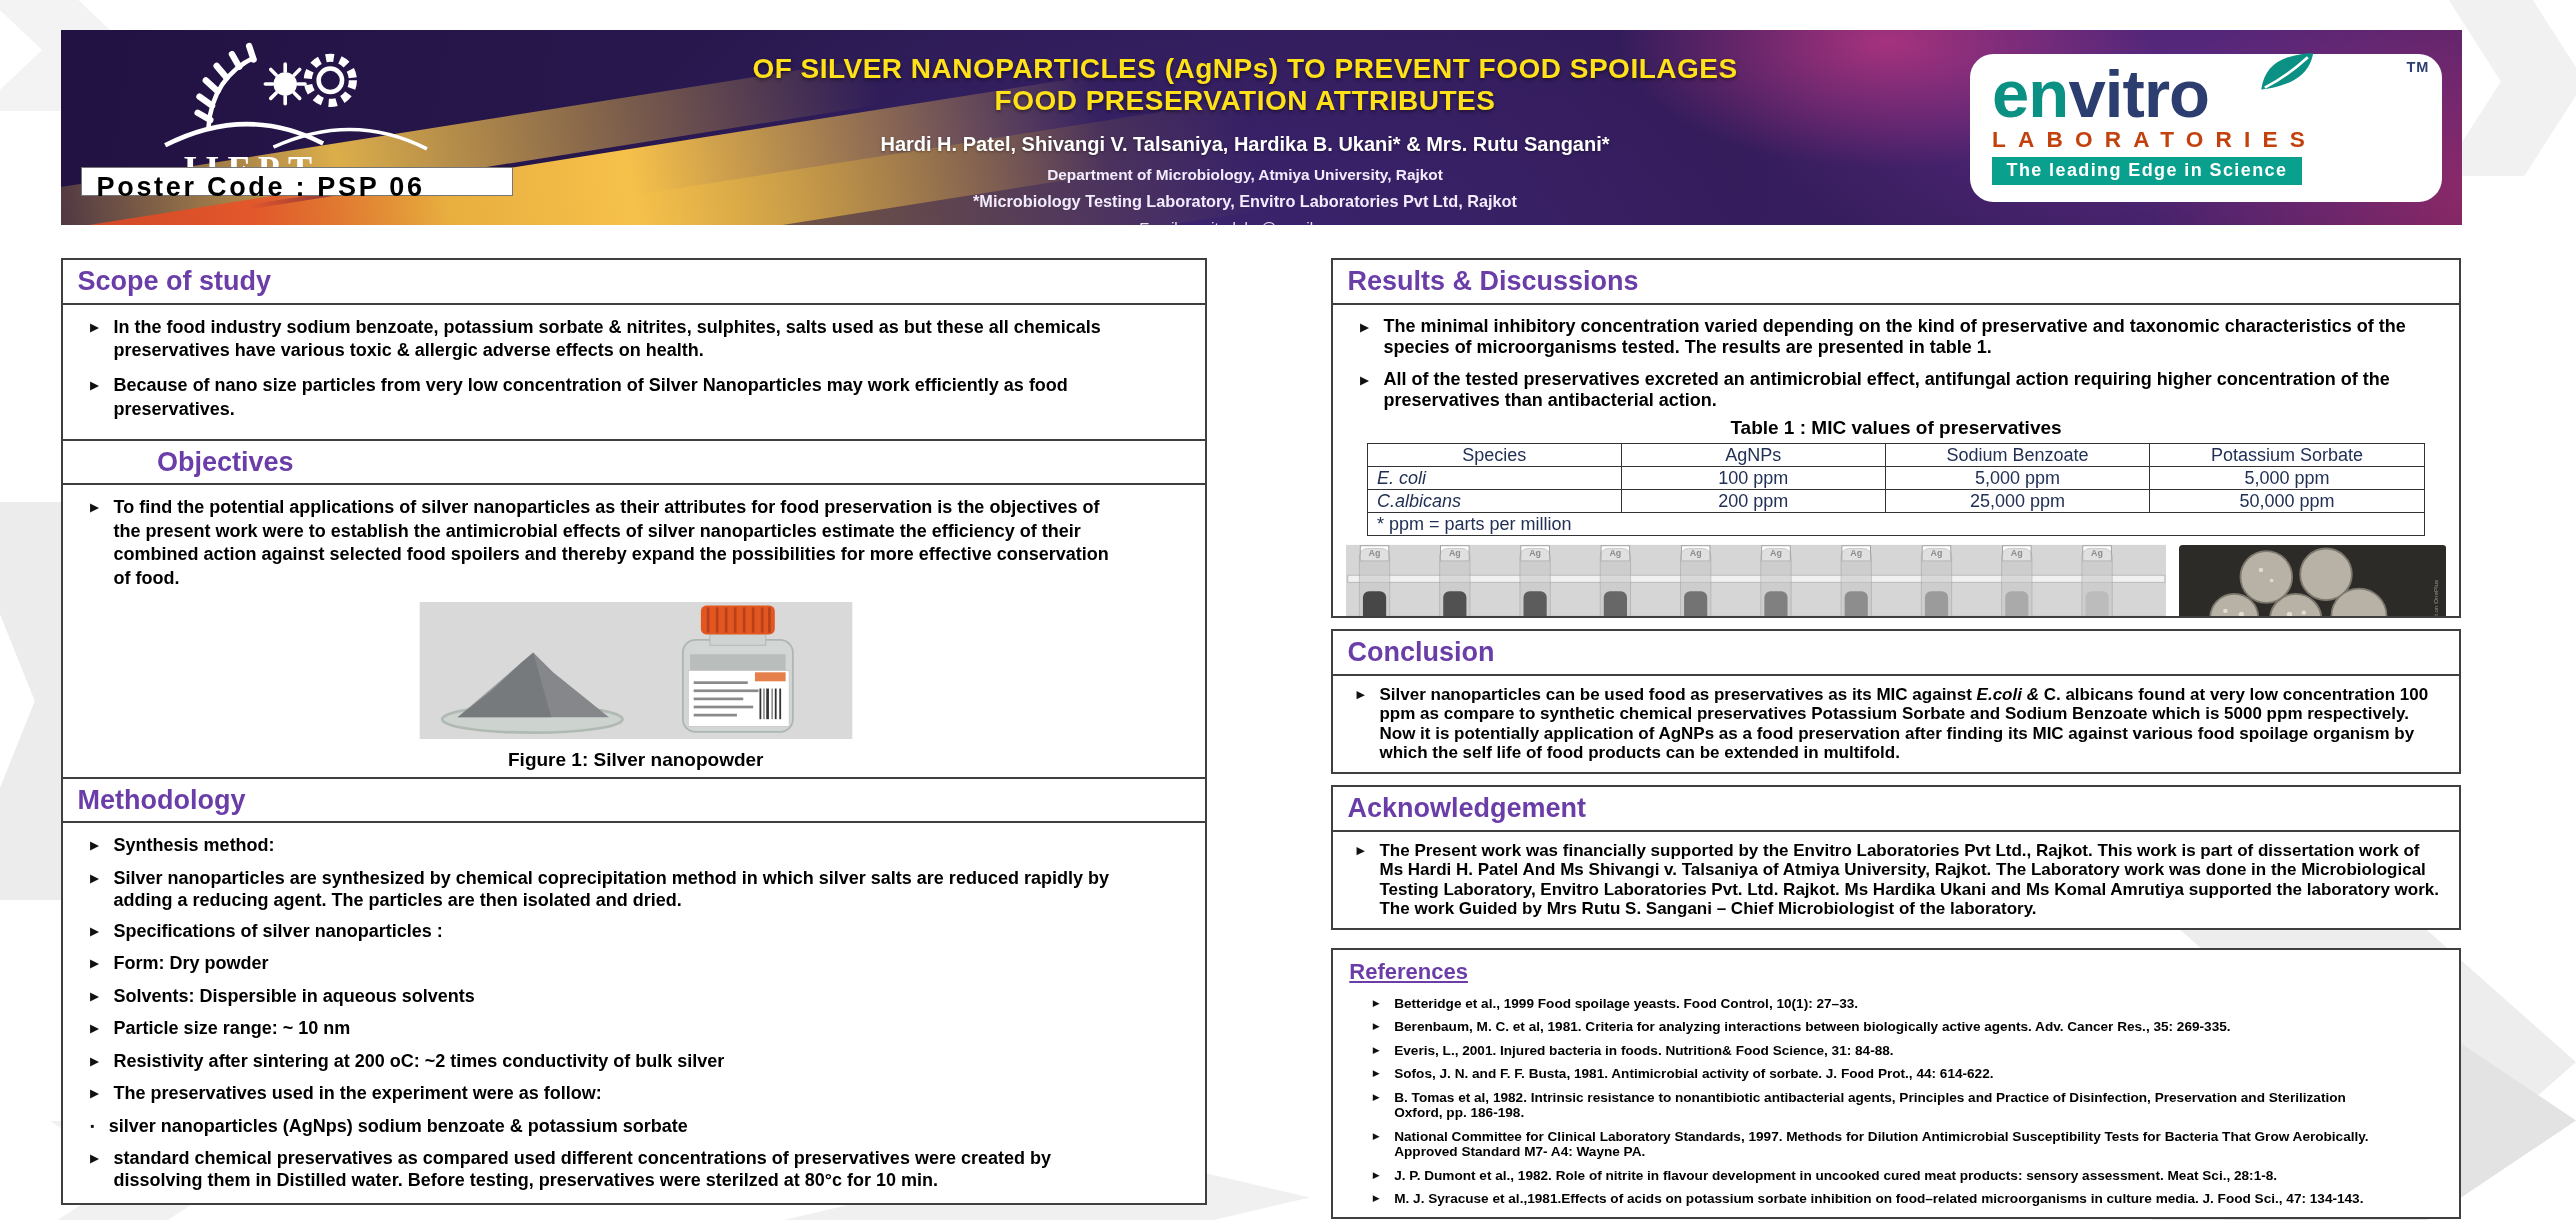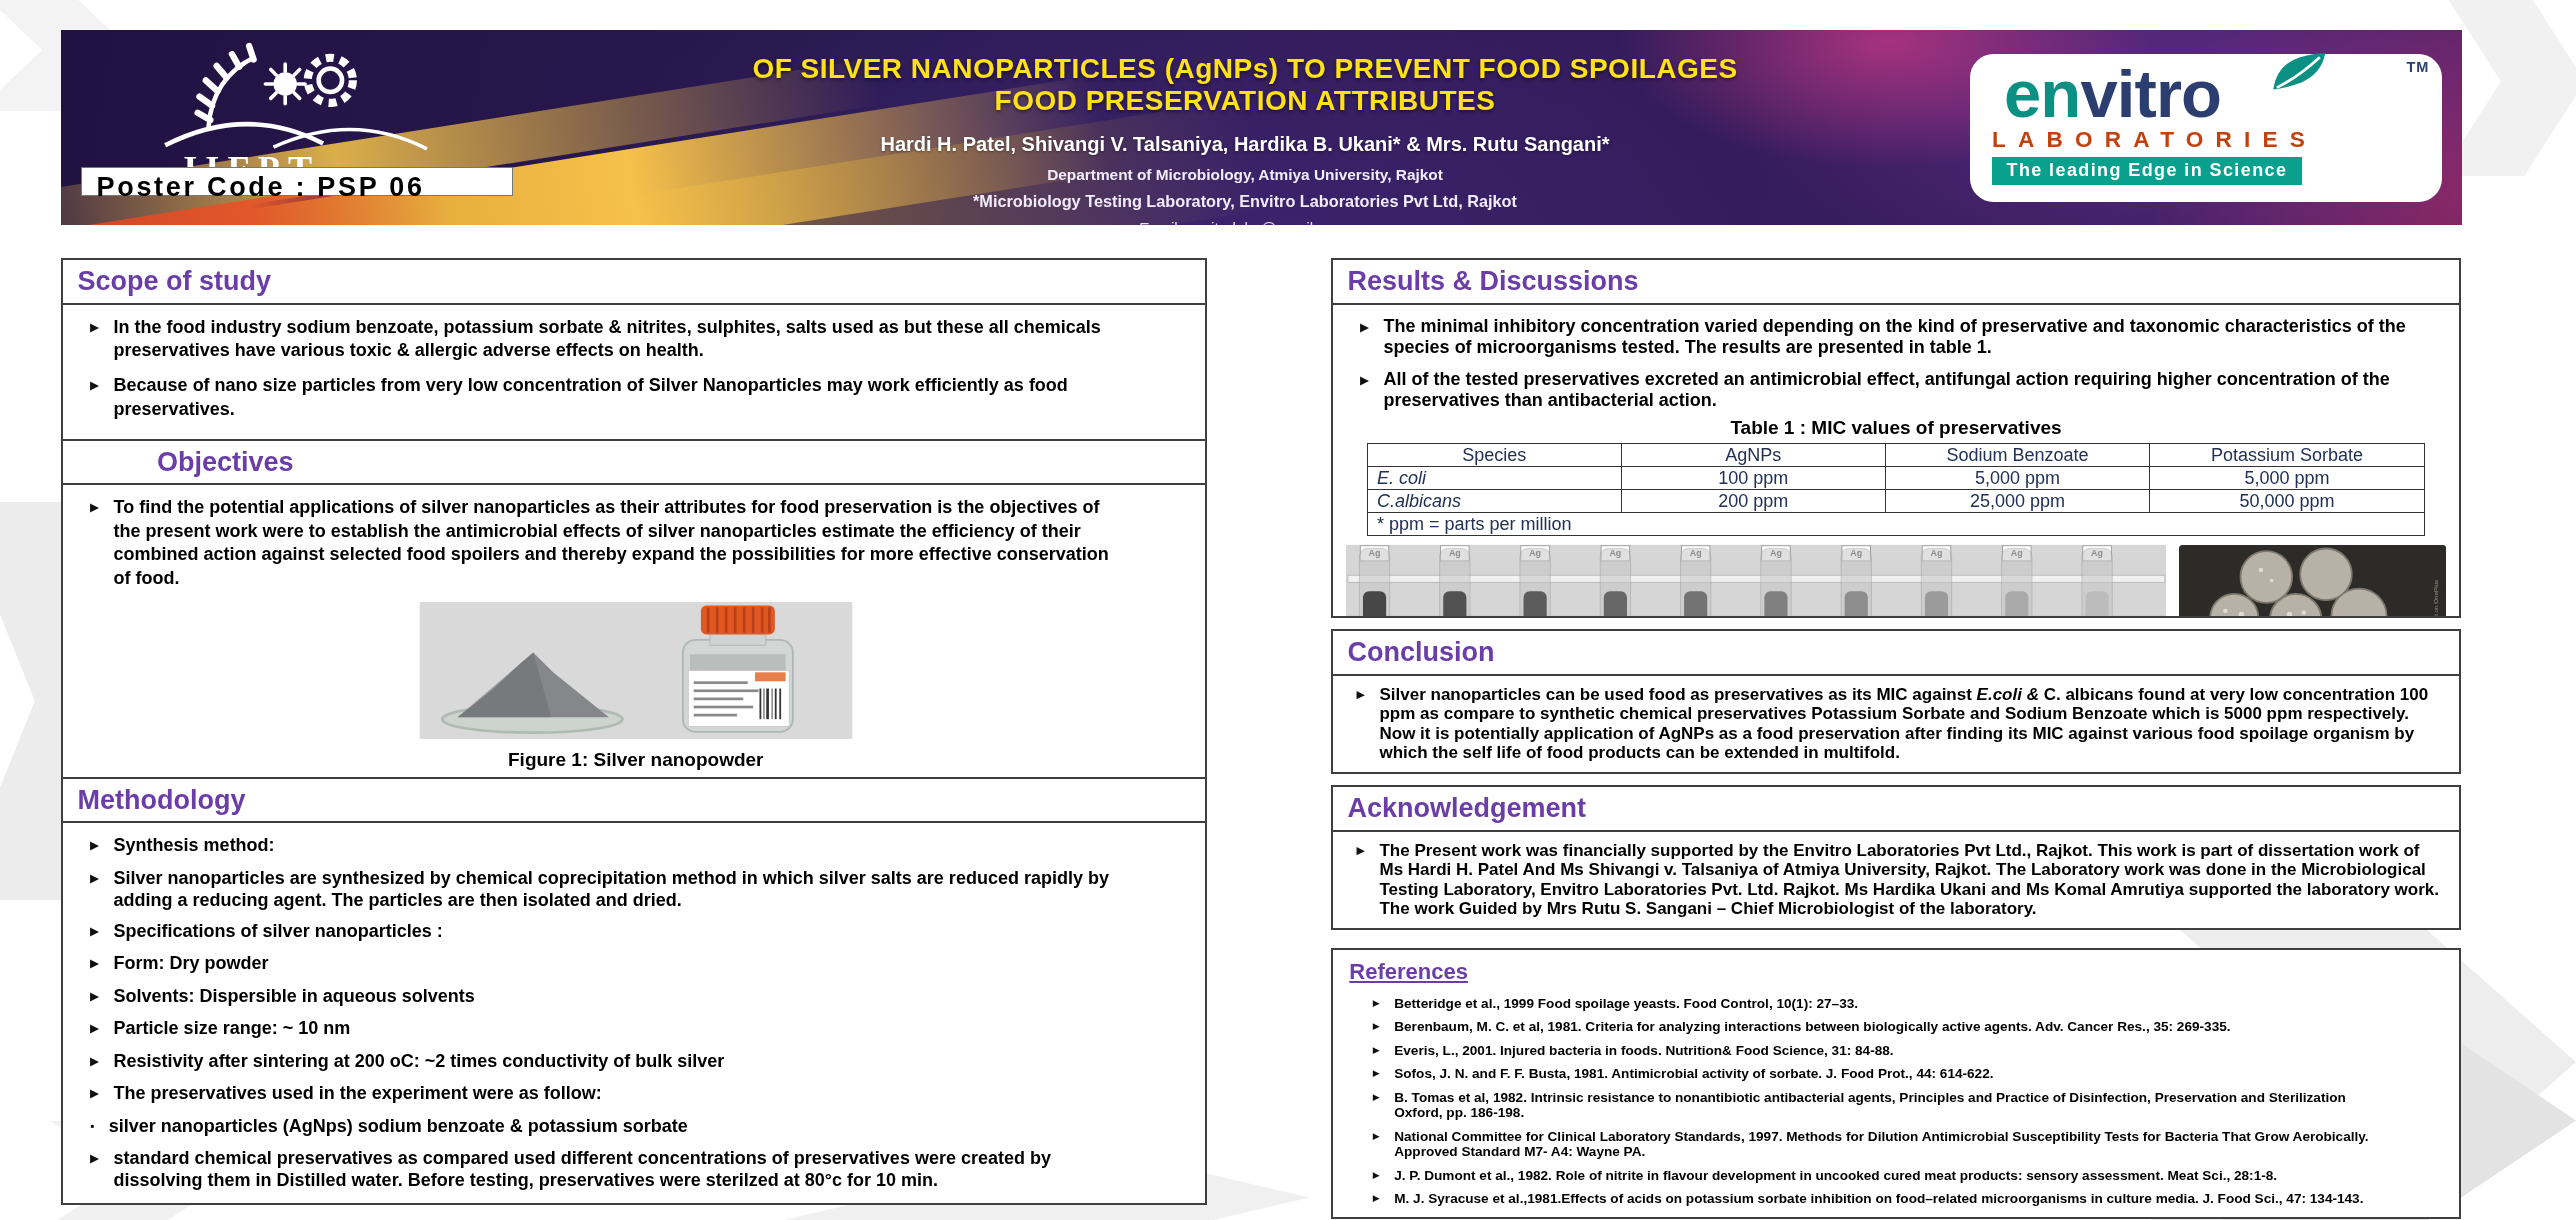--- a/index.html
+++ b/index.html
@@ -58,21 +58,21 @@
   .pauthors { color:#ffffff; font-weight:700; font-size:20px; margin-top:16.3px;
               text-shadow:0 0.9px 2.7px rgba(0,0,0,.4); }
   .paff1 { color:#f3ecff; font-weight:700; font-size:15.4px; margin-top:10px; }
   .paff2 { color:#f3ecff; font-weight:700; font-size:16.3px; margin-top:8.1px; }
   .pemail { color:#e8e2f5; font-weight:400; font-size:15.4px; margin-top:8.1px; }
 
   .env-box {
     position:absolute; left:1909px; top:23.5px; width:472px; height:148px; z-index:4;
     background:#ffffff; border-radius:23.5px; padding:9px 16.3px 9px 22px;
   }
-  .env-brand { position:relative; font-size:67px; font-weight:700; line-height:.92; letter-spacing:-0.9px;margin-left:12px; }
+  .env-brand { position:relative; font-size:67px; font-weight:700; line-height:.92; letter-spacing:-0.9px; }
   .env-en    { color:#0a9184; }
   .env-vitro { color:#2c3e70; }
   .env-tm { position:absolute; top:-1.8px; right:-3.6px; font-size:14.5px; font-weight:700; color:#2c3e70; letter-spacing:0.9px; }
   .env-leaf { position:absolute; left:260px; top:-12.7px; }
   .env-labs { font-size:22.6px; font-weight:700; color:#c2410c; letter-spacing:12.2px; margin-top:2.7px; }
   .env-tag  { display:inline-block; background:#0aa08e; color:#ffffff; font-weight:700;
               font-size:18px; letter-spacing:1.4px; padding:2.7px 14.5px 3.6px; margin-top:4.5px; }
 
   
   .col-left {

